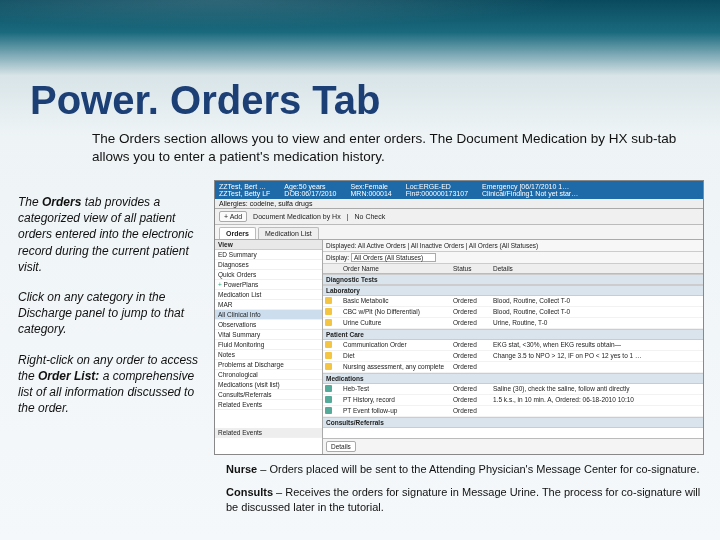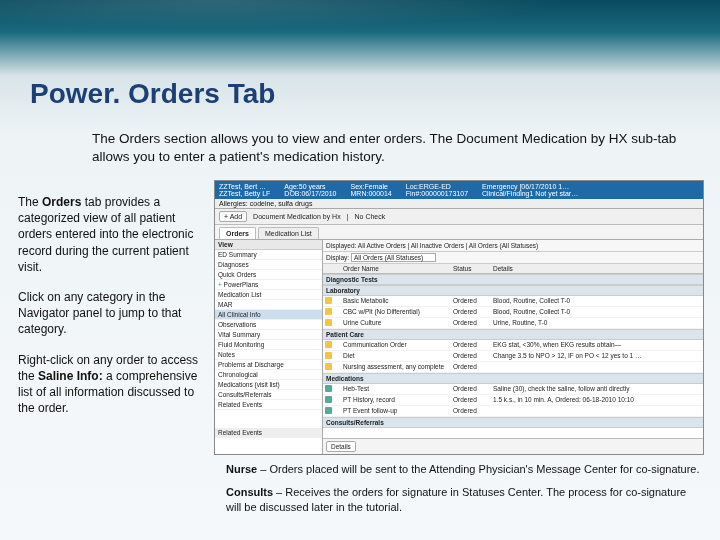--- a/index.html
+++ b/index.html
@@ -10,29 +10,29 @@
     position: relative;
     overflow: hidden;
   }
   .wave {
     position: absolute; top: 0; left: 0; width: 100%; height: 60px;
     background: radial-gradient(ellipse 500px 40px at 30% 0%, rgba(255,255,255,0.15) 0%, transparent 70%);
     pointer-events: none;
   }
   .title {
     position: absolute; top: 78px; left: 30px;
-    font-size: 28px; font-weight: bold; color: #1c3f76;
+    font-size: 40px; font-weight: bold; color: #1c3f76;
   }
   .subtitle {
     position: absolute; top: 130px; left: 48px; right: 30px;
     font-size: 13.5px; color: #111; line-height: 1.35; margin-left: 44px;
   }
   .left-col {
     position: absolute; top: 194px; left: 18px; width: 188px;
-    font-size: 12px; color: #111; line-height: 1.35;
+    font-size: 12px; color: #111; line-height: 1.35; font-style: italic;
   }
   .left-col p { margin-bottom: 14px; }
   .left-col b { font-weight: bold; }
   .screenshot {
     position: absolute; top: 180px; left: 214px; width: 490px; height: 275px;
     background: #e8e8e8; border: 1px solid #888;
     font-size: 7px; color: #222;
     display: flex; flex-direction: column;
   }
   .pt-header {
@@ -92,22 +92,22 @@
 </head>
 <body>
 
 <div class="wave"></div>
 
 <div class="title">Power. Orders Tab</div>
 <div class="subtitle">The Orders section allows you to view and enter orders.  The Document Medication by HX sub-tab allows you to enter a patient's medication history.</div>
 
 <div class="left-col">
   <p><span>The </span><b>Orders</b><span> tab provides a categorized view of all patient orders entered into the electronic record during the current patient visit.</span></p>
-  <p>Click on any category in the Navigator panel to jump to that category.</p>
-  <p><span>Right-click on any order to access the </span><b>Saline Info:</b><span> a comprehensive list of all information discussed to the order.</span></p>
+  <p>Click on any category in the Discharge panel to jump to that category.</p>
+  <p><span>Right-click on any order to access the </span><b>Order List:</b><span> a comprehensive list of all information discussed to the order.</span></p>
 </div>
 
 <div class="screenshot">
   <div class="pt-header">
     <div class="col">
       <span>ZZTest, Bert …</span>
       <span>ZZTest, Betty LF</span>
     </div>
     <div class="col">
       <span>Age:50 years</span>
@@ -237,14 +237,14 @@
       <div style="flex:1"></div>
       <div class="btm-btns">
         <span class="b">Details</span>
       </div>
     </div>
   </div>
 </div>
 
 <div class="footnotes">
   <p><b>Nurse</b><span> – Orders placed will be sent to the Attending Physician's Message Center for co-signature.</span></p>
-  <p><b>Consults</b><span> – Receives the orders for signature in Statuses Center.  The process for co-signature will be discussed later in the tutorial.</span></p>
+  <p><b>Consults</b><span> – Receives the orders for signature in Message Urine.  The process for co-signature will be discussed later in the tutorial.</span></p>
 </div>
 
 </body></html>

